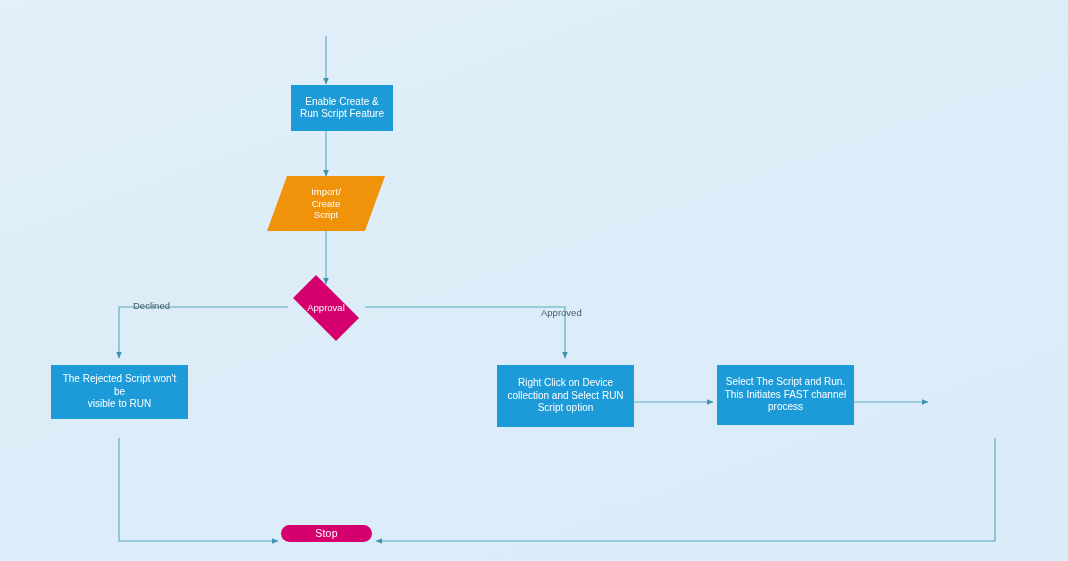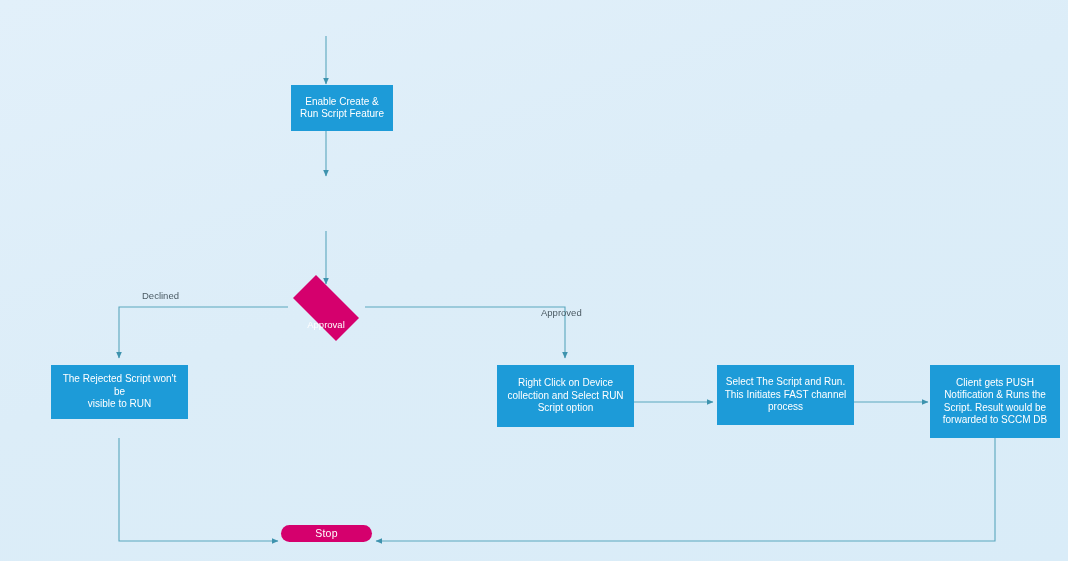--- a/index.html
+++ b/index.html
@@ -63,21 +63,20 @@
     background: #f0920a;
     transform: skewX(-20deg);
   }
   .io-shape .txt {
     position: relative;
     z-index: 2;
     font-size: 9.5px;
   }
   .decision {
     background: transparent;
-    align-items: flex-end;
   }
   .decision .dec-bg {
     position: absolute;
     left: 0;
     top: 0;
     right: 0;
     bottom: 0;
     background: #d5006d;
     transform: rotate(45deg) scale(.707);
   }
@@ -126,51 +125,51 @@
       <path d="M995,438 L995,541 L376,541" marker-end="url(#arrow)"></path>
     </g>
   </svg>
 
 
   <div class="node process" style="left:275px; top:85px; width:102px; height:46px;margin-left:16px;">
     <span class="txt">Enable Create &amp;
 Run Script Feature</span>
   </div>
 
+  <div class="node io-shape" style="left:277px; top:176px; width:98px; height:55px;">
+    <span class="io-bg"></span>
+    <span class="txt">Import/
+Create
+Script</span>
+  </div>
 
   <div class="node decision" style="left:283px; top:285px; width:86px; height:46px;">
     <span class="dec-bg"></span>
     <span class="txt">Approval</span>
   </div>
 
-  <div class="edge-label" style="left:133px; top:290px;margin-left:9px;">Declined</div>
+  <div class="edge-label" style="left:133px; top:300px;">Declined</div>
 
   <div class="edge-label" style="left:541px; top:307px;">Approved</div>
 
   <div class="node process" style="left:51px; top:365px; width:137px; height:54px;">
     <span class="txt">The Rejected Script won't be
 visible to RUN</span>
   </div>
 
   <div class="node process" style="left:497px; top:365px; width:137px; height:62px;">
     <span class="txt">Right Click on Device
 collection and Select RUN
 Script option</span>
   </div>
 
   <div class="node process" style="left:717px; top:365px; width:137px; height:60px;">
     <span class="txt">Select The Script and Run.
 This Initiates FAST channel
 process</span>
   </div>
 
-  <div class="node process" style="left:930px; top:365px; width:130px; height:73px;">
-    <span class="txt">Client gets PUSH
-Notification &amp; Runs the
-Script. Result would be
-forwarded to SCCM DB</span>
-  </div>
 
   <div class="node terminator" style="left:281px; top:525px; width:91px; height:17px;">
     <span class="txt">Stop</span>
   </div>
 
 </div>
 
 </body></html>

